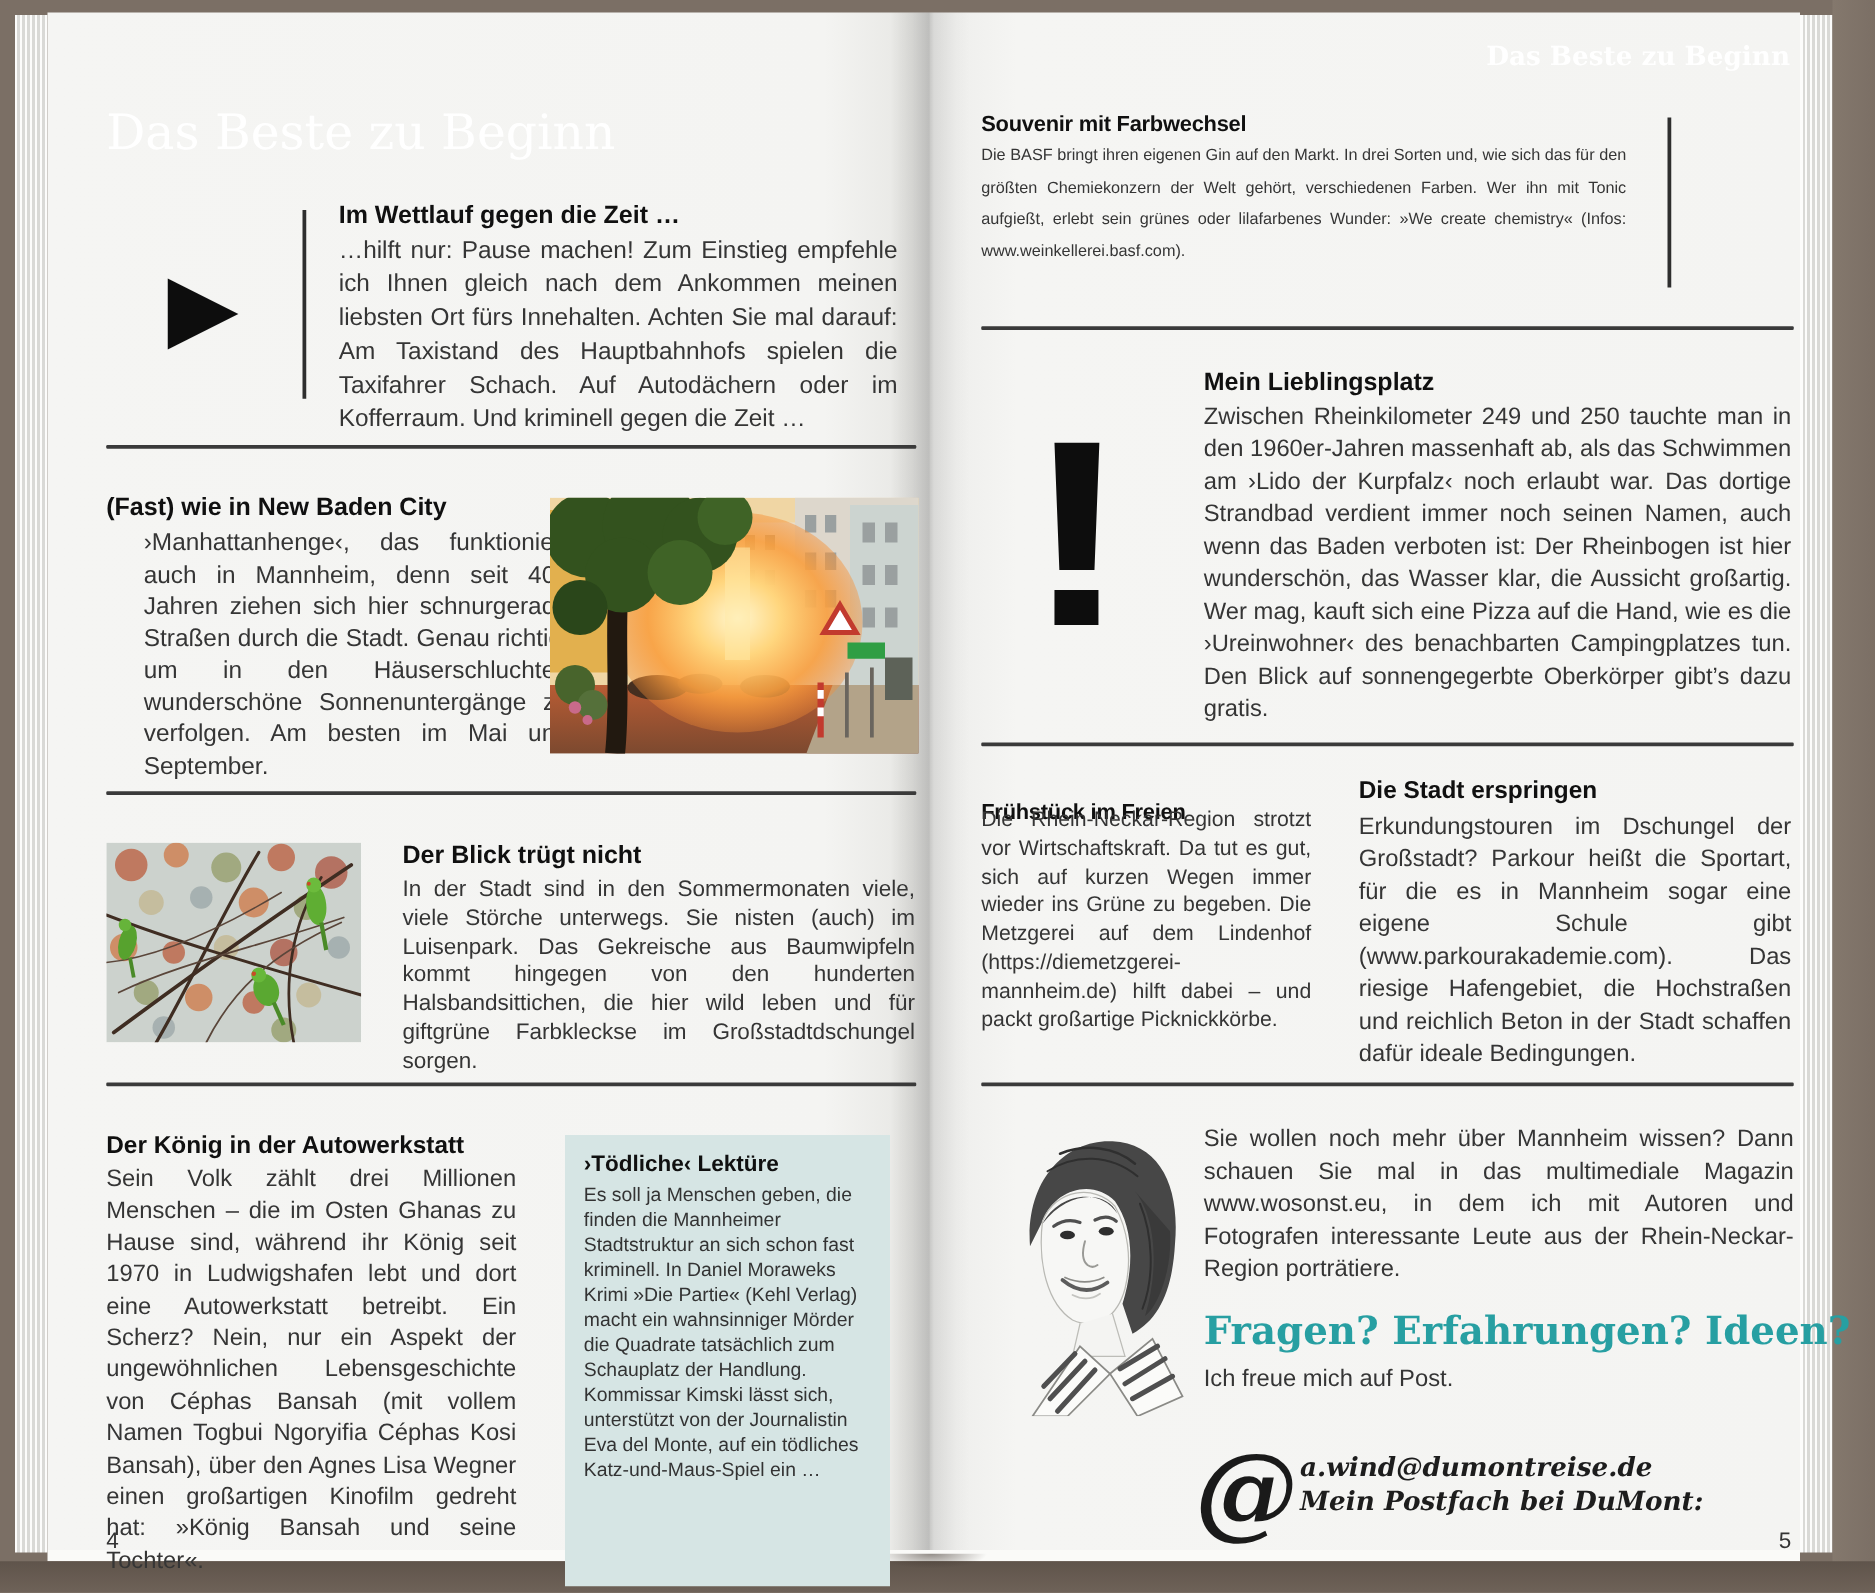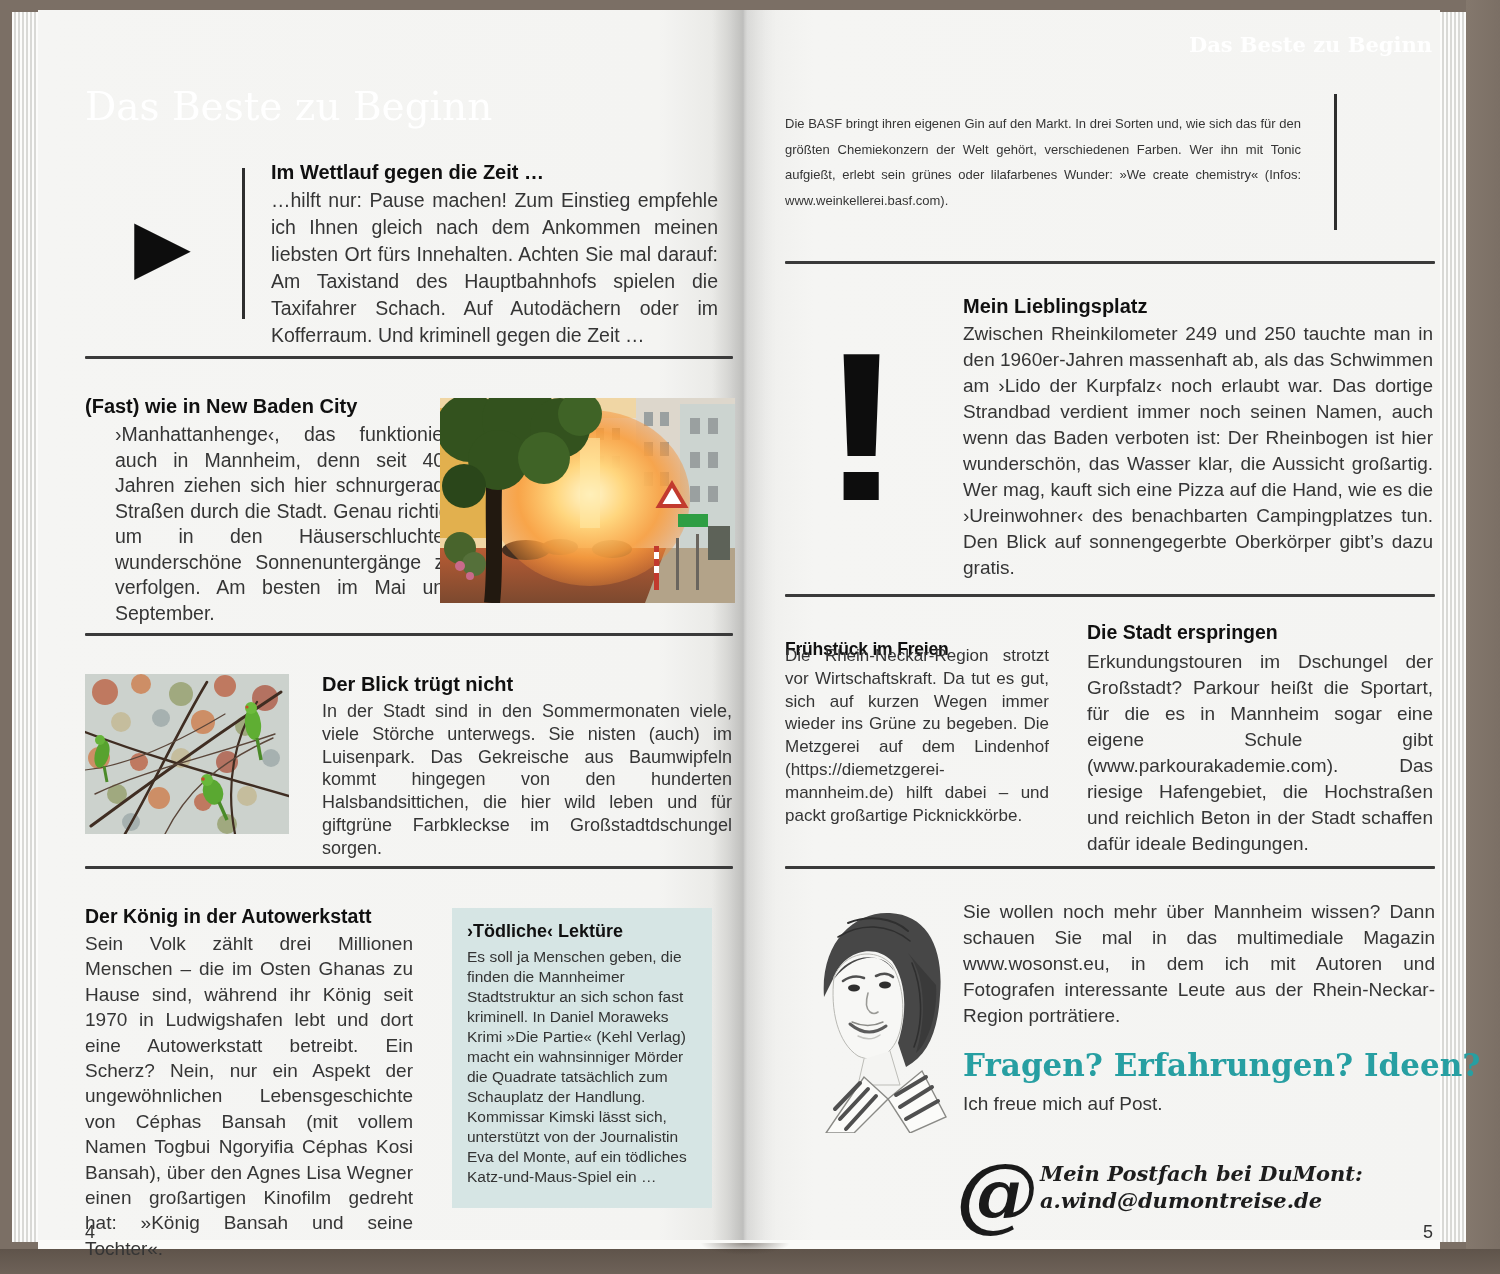--- a/index.html
+++ b/index.html
@@ -187,29 +187,30 @@
     </svg>
   </div>
   <div class="abs h-sans" style="left:322px;top:673px;width:410px;font-size:20px;">Der Blick trügt nicht</div>
   <div class="abs body-txt" style="left:322px;top:700px;width:410px;font-size:18px;line-height:22.8px;">In der Stadt sind in den Sommermonaten viele, viele Störche unterwegs. Sie nisten (auch) im Luisenpark. Das Gekreische aus Baumwipfeln kommt hingegen von den hunderten Halsbandsittichen, die hier wild leben und für giftgrüne Farbkleckse im Großstadtdschungel sorgen.</div>
 
   <div class="rule" style="left:85px;top:866px;width:648px;"></div>
 
   <div class="abs h-sans" style="left:85px;top:905px;width:350px;font-size:19.5px;">Der König in der Autowerkstatt</div>
   <div class="abs body-txt" style="left:85px;top:931px;width:328px;font-size:19px;line-height:25.4px;">Sein Volk zählt drei Millionen Menschen – die im Osten Ghanas zu Hause sind, während ihr König seit 1970 in Ludwigshafen lebt und dort eine Autowerkstatt betreibt. Ein Scherz? Nein, nur ein Aspekt der ungewöhnlichen Lebensgeschichte von Céphas Bansah (mit vollem Namen Togbui Ngoryifia Céphas Kosi Bansah), über den Agnes Lisa Wegner einen großartigen Kinofilm gedreht hat: »König Bansah und seine Tochter«.</div>
 
-  <div class="abs" style="left:452px;top:908px;width:260px;height:300px;background:#d6e5e4;">
+  <div class="abs" style="left:452px;top:908px;width:260px;height:361px;background:#d6e5e4;">
     <div class="h-sans" style="position:absolute;left:15px;top:13px;width:228px;font-size:18px;">›Tödliche‹ Lektüre</div>
     <div style="position:absolute;left:15px;top:39px;width:230px;font-size:15.5px;line-height:20px;color:#333;overflow-wrap:anywhere;">Es soll ja Menschen geben, die finden die Mannheimer Stadtstruktur an sich schon fast kriminell. In Daniel Moraweks Krimi »Die Partie« (Kehl Verlag) macht ein wahnsinniger Mörder die Quadrate tatsächlich zum Schauplatz der Handlung. Kommissar Kimski lässt sich, unterstützt von der Journalistin Eva del Monte, auf ein tödliches Katz-und-Maus-Spiel ein …</div>
   </div>
 
   <div class="abs pagenum" style="left:85px;top:1222px;">4</div>
 
   <div class="abs serif-title" style="left:1000px;top:32px;width:432px;text-align:right;font-size:21px;font-weight:bold;">Das Beste zu Beginn</div>
 
+  <div class="abs h-sans" style="left:785px;top:89px;width:400px;font-size:17.5px;letter-spacing:-0.2px;">Souvenir mit Farbwechsel</div>
   <div class="abs body-txt" style="left:785px;top:111px;width:516px;font-size:13px;line-height:25.6px;">Die BASF bringt ihren eigenen Gin auf den Markt. In drei Sorten und, wie sich das für den größten Chemiekonzern der Welt gehört, verschiedenen Farben. Wer ihn mit Tonic aufgießt, erlebt sein grünes oder lilafarbenes Wunder: »We create chemistry« (Infos: www.weinkellerei.basf.com).</div>
   <div class="vrule" style="left:1334px;top:94px;height:136px;"></div>
 
   <div class="rule" style="left:785px;top:261px;width:650px;"></div>
 
   <div class="abs" id="excl-mark" style="left:820px;top:344px;">!</div>
   <div class="abs h-sans" style="left:963px;top:295px;width:470px;font-size:20px;">Mein Lieblingsplatz</div>
   <div class="abs body-txt" style="left:963px;top:321px;width:470px;font-size:19px;line-height:26px;">Zwischen Rheinkilometer 249 und 250 tauchte man in den 1960er-Jahren massenhaft ab, als das Schwimmen am ›Lido der Kurpfalz‹ noch erlaubt war. Das dortige Strandbad verdient immer noch seinen Namen, auch wenn das Baden verboten ist: Der Rheinbogen ist hier wunderschön, das Wasser klar, die Aussicht großartig. Wer mag, kauft sich eine Pizza auf die Hand, wie es die ›Ureinwohner‹ des benachbarten Campingplatzes tun. Den Blick auf sonnengegerbte Oberkörper gibt’s dazu gratis.</div>
 
   <div class="rule" style="left:785px;top:594px;width:650px;"></div>
@@ -257,19 +258,19 @@
     </svg>
   </div>
 
   <div class="abs body-txt" style="left:963px;top:899px;width:472px;font-size:19px;line-height:26px;">Sie wollen noch mehr über Mannheim wissen? Dann schauen Sie mal in das multimediale Magazin www.wosonst.eu, in dem ich mit Autoren und Fotografen interessante Leute aus der Rhein-Neckar-Region porträtiere.</div>
 
   <div class="abs serif-title" style="left:963px;top:1047px;font-size:31px;font-weight:600;color:#279fa2;">Fragen? Erfahrungen? Ideen?</div>
   <div class="abs" style="left:963px;top:1093px;font-size:19px;color:#353535;">Ich freue mich auf Post.</div>
 
   <div class="abs" id="at-glyph" style="left:956px;top:1152px;">@</div>
   <div class="abs postfach" style="left:1040px;top:1160px;width:400px;">
+    <div>a.wind@dumontreise.de</div>
     <div>Mein Postfach bei DuMont:</div>
-    <div>a.wind@dumontreise.de</div>
   </div>
 
   <div class="abs pagenum" style="left:1400px;top:1222px;width:33px;text-align:right;">5</div>
 
 </div>
 
 </body></html>

